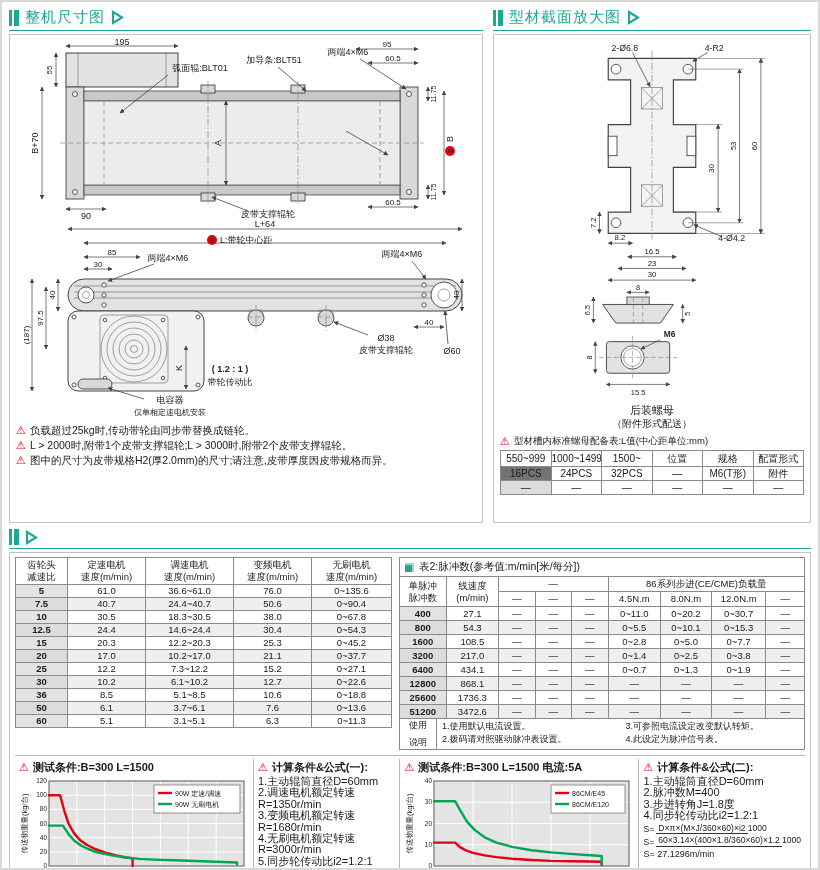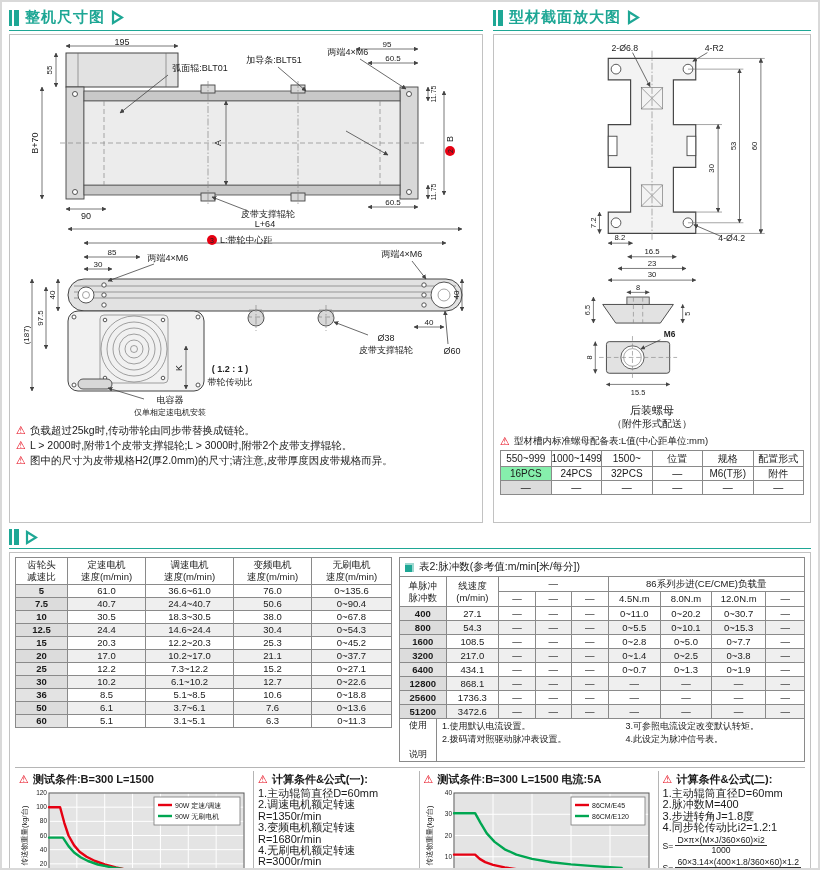--- a/index.html
+++ b/index.html
@@ -1,19 +1,19 @@
 <!DOCTYPE html>
 <html><head>
 <meta charset="utf-8">
 <style>
 html,body{margin:0;padding:0;background:#fff}
 .page{position:relative;width:820px;height:870px;box-sizing:border-box;border:2px solid #d9d9d9;background:#fff;padding:5px 7px;font-family:"Liberation Sans","DejaVu Sans",sans-serif;color:#1a1a1a;overflow:hidden}
 .hdr{display:flex;align-items:center;gap:6px;padding:1px 0 3px;border-bottom:1.5px solid #1EA795}
 .bars{width:10px;height:16px;background:linear-gradient(90deg,#1EA795 0,#1EA795 3.5px,#fff 3.5px,#fff 5px,#1EA795 5px,#1EA795 10px)}
-.ttl{font-size:15px;font-weight:bold;color:#1EA795;letter-spacing:1px}
+.ttl{font-size:15px;font-weight:normal;color:#1EA795;letter-spacing:1px}
 .toprow{display:flex;gap:10px;margin-bottom:5px}
 .col-left{width:474px}
 .col-right{flex:1}
 .pbox{border:1px solid #c2c2c2;margin-top:3px;padding:4px 6px;height:489px;box-sizing:border-box}
 .specline{display:flex;align-items:center;font-size:12px;margin:2px 0 3px}
 .teal{color:#1EA795}
 .dir{display:flex;align-items:center;gap:5px;margin-left:105px;color:#E8382D;font-weight:bold;font-size:13px;letter-spacing:2px}
 .dwg{display:block}
 .dwg text{font-size:9px;fill:#222;font-family:inherit}
 .dwg .dt{text-anchor:middle}
@@ -39,39 +39,39 @@
 .t th{line-height:12px;padding:1px 0}
 .t1 td{line-height:12px}
 .t2 td{line-height:13px}
 .t td:first-child{background:#e3e3e3;font-weight:bold}
 .t tbody tr:nth-child(even) td{background:#efefef}
 .t tbody tr:nth-child(even) td:first-child{background:#dcdcdc}
 .tw1{width:380px}
 .tw2{width:417px}
 .tblrow{display:flex;gap:7px}
 .usage{display:flex;border:1px solid #8a8a8a;border-top:none;font-size:9px;line-height:13px}
-.ulabel{width:36px;border-right:1px solid #8a8a8a;display:flex;flex-direction:column;justify-content:center;align-items:center;gap:16px}
+.ulabel{width:36px;border-right:1px solid #8a8a8a;display:flex;flex-direction:column;justify-content:center;align-items:center;gap:4px}
 .ucol{flex:1;padding:1px 5px}
 .s2box{border:1px solid #c2c2c2;margin-top:3px;padding:4px 5px}
 .bstrip{display:flex;margin-top:5px;border-top:1px solid #b5b5b5;padding-top:3px}
 .bcell{padding:1px 4px;box-sizing:border-box}
 .bcell+.bcell{border-left:1px solid #b5b5b5}
 .btitle{font-size:11px;font-weight:bold;display:flex;gap:4px;align-items:center;margin-bottom:1px}
 .chart{display:block}
 .flines{font-size:11px;line-height:11.4px;margin-top:1px}
 .frow{font-size:8.6px;display:flex;align-items:center;gap:2px;margin-top:2px}
-.frac{display:inline-flex;flex-direction:column;text-align:center;line-height:9.6px}
+.frac{display:inline-flex;flex-direction:row;text-align:right;line-height:9.6px}
 .frac .num{border-bottom:1px solid #333;padding:0 2px}
 .fres{font-size:9px;margin-top:2px}
 .nutcap{text-align:center;font-size:11px;line-height:14px}
 .nutcap .sub{font-size:10px}
 .ntwrap{margin-top:4px}
 .ntcap{display:flex;gap:4px;align-items:center;font-size:9.5px;margin-bottom:2px}
 .nt th,.nt td{font-size:10px;line-height:13px}
-.nt td:first-child{background:#86efac;font-weight:normal}
+.nt td:first-child{background:#737373;font-weight:normal}
 .nt tbody tr:nth-child(even) td{background:#fff}
 </style>
 </head>
 <body>
 
 <svg width="0" height="0" style="position:absolute">
     <defs>
 <marker id="ar" viewBox="0 0 10 10" refX="9" refY="5" markerWidth="6" markerHeight="6" orient="auto-start-reverse">
         <path d="M0,0L10,5L0,10z" fill="#444"></path>
       </marker>

